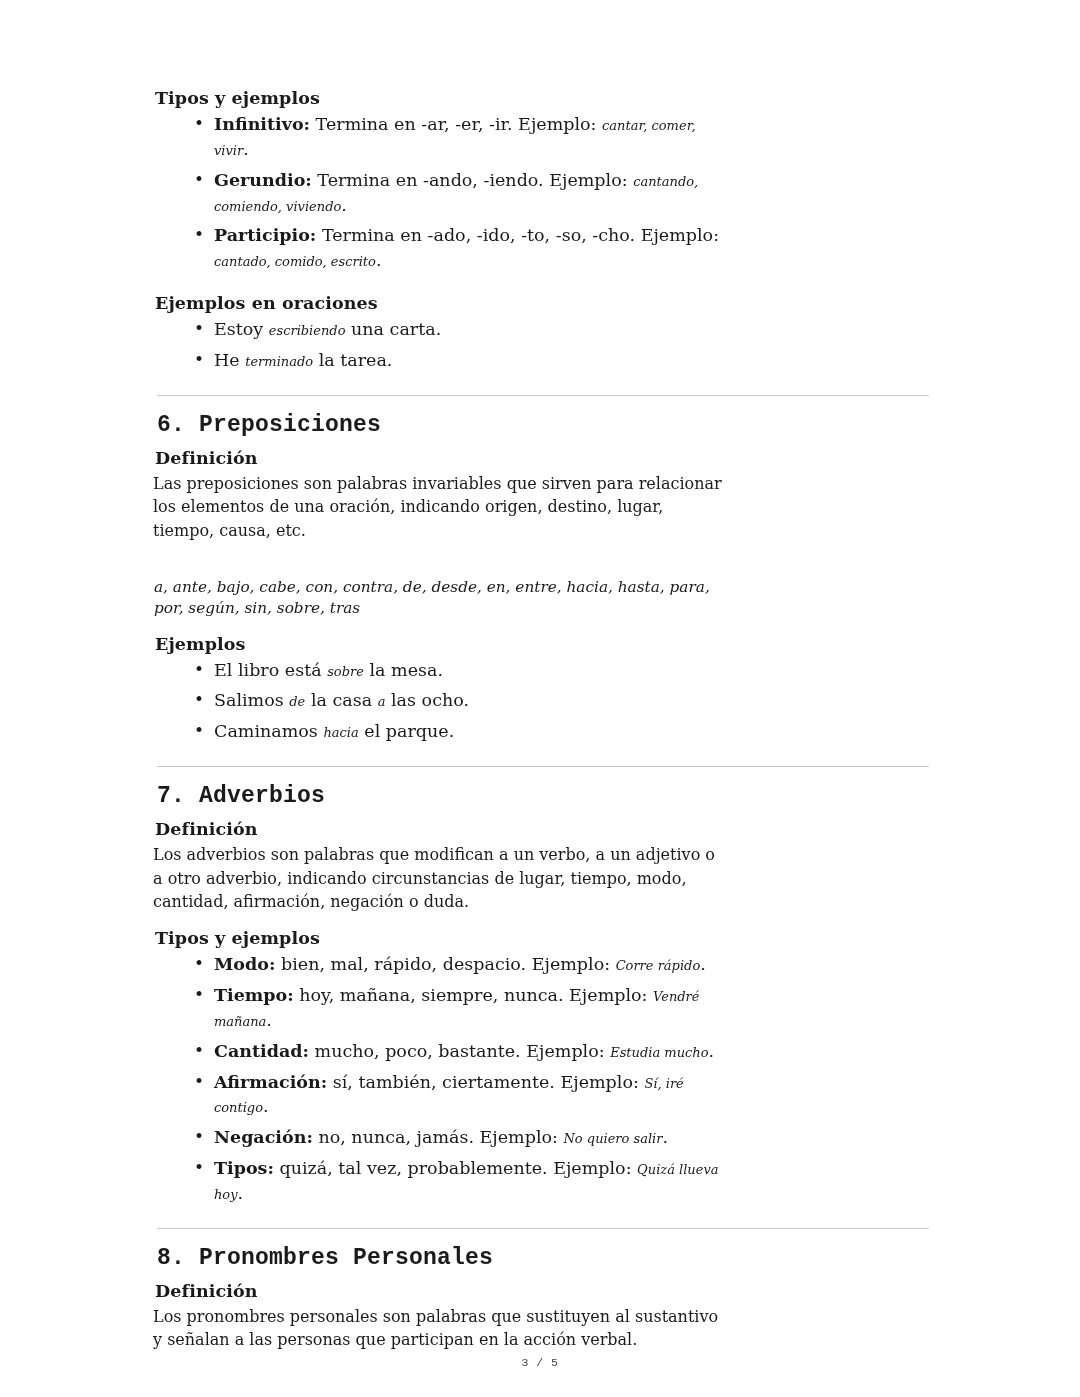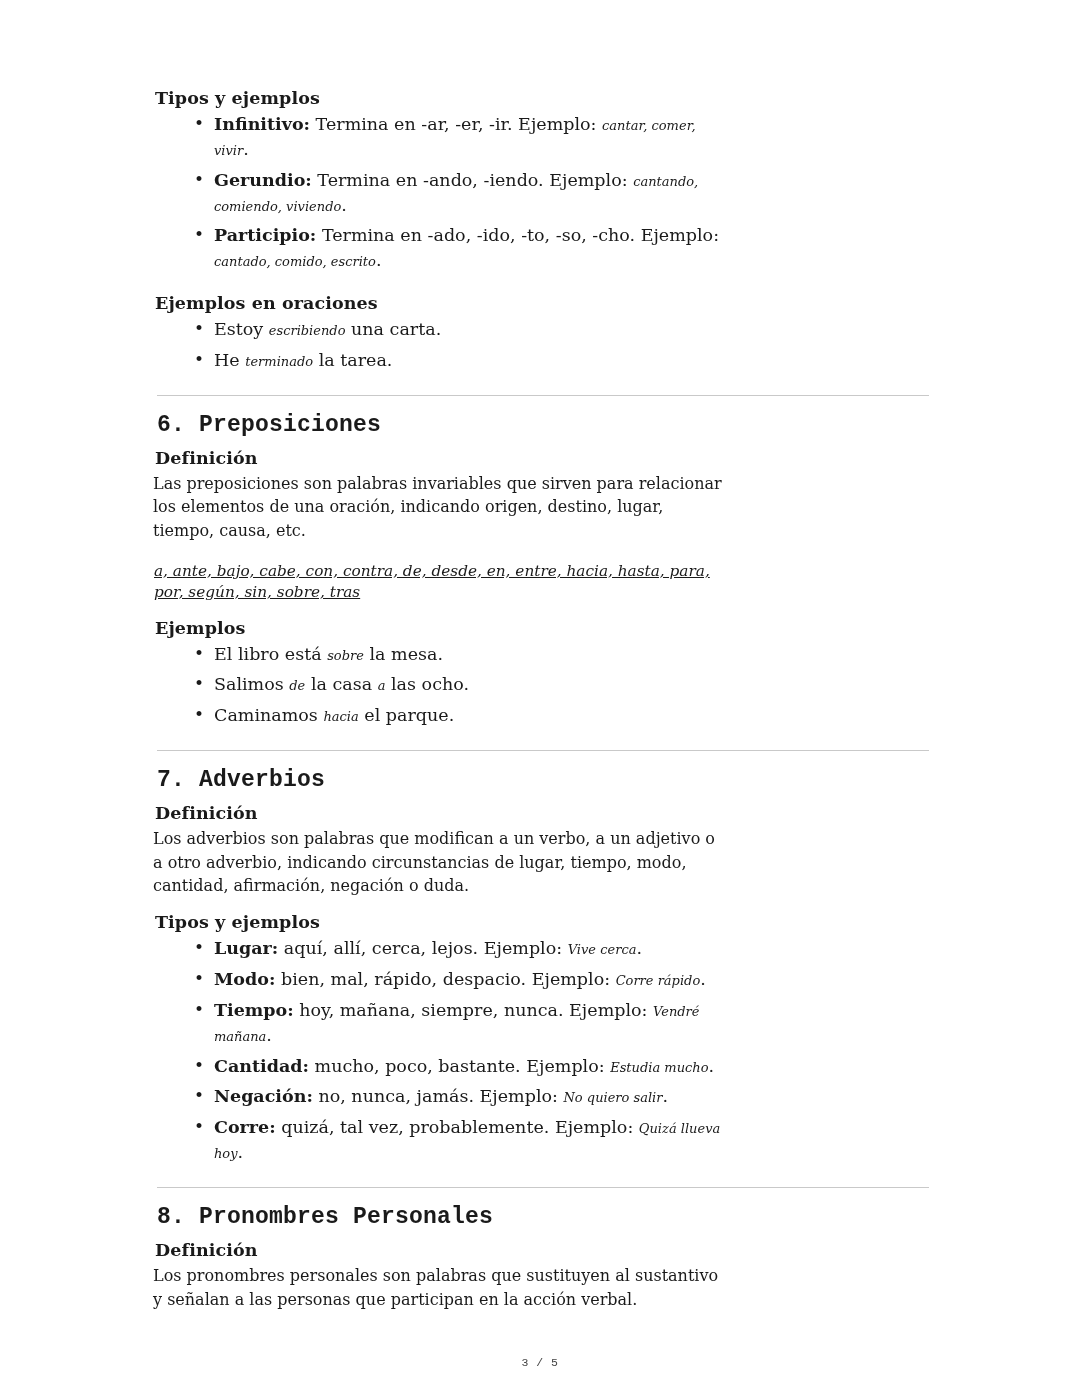--- a/index.html
+++ b/index.html
@@ -60,24 +60,23 @@
     position: absolute;
     left: 2px;
     top: -1px;
     font-size: 17px;
   }
   .bold { font-weight: bold; }
   .it-inline { font-style: italic; font-size: 13px; }
   .prep-list {
     font-style: italic;
     font-size: 15.3px;
-    margin: 4px 0 0 2px;
+    margin: 20px 0 0 2px;
     line-height: 1.4;
     max-width: 780px;
-    text-decoration: underline;
   }
   hr.rule {
     border: none;
     border-top: 1px solid #c9c9c9;
     margin: 22px 0 8px 5px;
     width: 772px;
   }
   .spacer-sm { height: 14px; }
   .footer {
     position: absolute;
@@ -134,26 +133,26 @@
 
   <hr class="rule">
 
   <div class="block">
     <h2 class="section-heading">7. Adverbios</h2>
     <h3 class="sub-heading">Definición</h3>
     <p class="para">Los adverbios son palabras que modifican a un verbo, a un adjetivo o a otro adverbio, indicando circunstancias de lugar, tiempo, modo, cantidad, afirmación, negación o duda.</p>
     <div class="spacer-sm"></div>
     <h3 class="sub-heading">Tipos y ejemplos</h3>
     <ul class="list">
-      <li><span class="bold">Lugar:</span><span> aquí, allí, cerca, lejos. Ejemplo: </span><span class="it-inline">Vive cerca</span><span>.</span></li>
       <li><span class="bold">Modo:</span><span> bien, mal, rápido, despacio. Ejemplo: </span><span class="it-inline">Corre rápido</span><span>.</span></li>
       <li><span class="bold">Tiempo:</span><span> hoy, mañana, siempre, nunca. Ejemplo: </span><span class="it-inline">Vendré mañana</span><span>.</span></li>
       <li><span class="bold">Cantidad:</span><span> mucho, poco, bastante. Ejemplo: </span><span class="it-inline">Estudia mucho</span><span>.</span></li>
+      <li><span class="bold">Afirmación:</span><span> sí, también, ciertamente. Ejemplo: </span><span class="it-inline">Sí, iré contigo</span><span>.</span></li>
       <li><span class="bold">Negación:</span><span> no, nunca, jamás. Ejemplo: </span><span class="it-inline">No quiero salir</span><span>.</span></li>
-      <li><span class="bold">Corre:</span><span> quizá, tal vez, probablemente. Ejemplo: </span><span class="it-inline">Quizá llueva hoy</span><span>.</span></li>
+      <li><span class="bold">Tipos:</span><span> quizá, tal vez, probablemente. Ejemplo: </span><span class="it-inline">Quizá llueva hoy</span><span>.</span></li>
     </ul>
   </div>
 
   <hr class="rule">
 
   <div class="block">
     <h2 class="section-heading">8. Pronombres Personales</h2>
     <h3 class="sub-heading">Definición</h3>
     <p class="para">Los pronombres personales son palabras que sustituyen al sustantivo y señalan a las personas que participan en la acción verbal.</p>
   </div>

